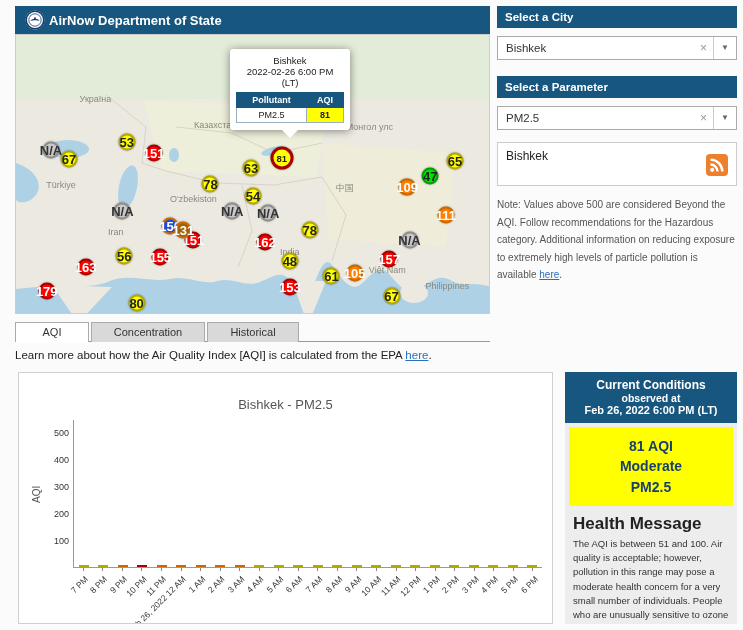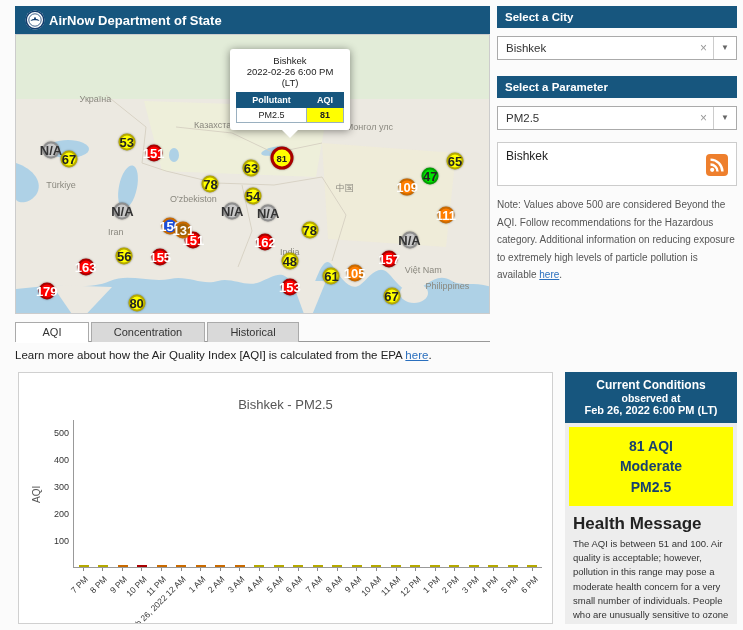--- a/index.html
+++ b/index.html
@@ -116,21 +116,21 @@
 
     <div>
         <span class="map-label" style="left: 16.8%; top: 22.9%;">Україна</span>
         <span class="map-label" style="left: 42.1%; top: 32.5%;">Казахстан</span>
         <span class="map-label" style="left: 74.7%; top: 33.2%;">Монгол улс</span>
         <span class="map-label" style="left: 9.5%; top: 53.9%;">Türkiye</span>
         <span class="map-label" style="left: 37.5%; top: 59%;">O'zbekiston</span>
         <span class="map-label" style="left: 69.5%; top: 55%;">中国</span>
         <span class="map-label" style="left: 21.1%; top: 70.7%;">Iran</span>
         <span class="map-label" style="left: 57.9%; top: 77.9%;">India</span>
-        <span class="map-label" style="left: 78.5%; top: 84.6%; margin-left: 36px;">Việt Nam</span>
+        <span class="map-label" style="left: 78.5%; top: 84.6%;">Việt Nam</span>
         <span class="map-label" style="left: 91.2%; top: 90.4%;">Philippines</span>
       </div>
     <div>
         <div class="marker" style="left: 7.4%; top: 41.4%; background: rgb(200, 200, 200); border-color: rgb(143, 143, 143); color: rgb(51, 51, 51);">N/A</div>
         <div class="marker" style="left: 11.2%; top: 44.6%; background: rgb(255, 255, 0); border-color: rgb(181, 169, 0); color: rgb(34, 34, 34);">67</div>
         <div class="marker" style="left: 23.4%; top: 38.6%; background: rgb(255, 255, 0); border-color: rgb(181, 169, 0); color: rgb(34, 34, 34);">53</div>
         <div class="marker" style="left: 29.1%; top: 42.5%; background: rgb(255, 0, 0); border-color: rgb(168, 0, 0); color: rgb(255, 255, 255);">151</div>
         <div class="marker" style="left: 41.1%; top: 53.6%; background: rgb(255, 255, 0); border-color: rgb(181, 169, 0); color: rgb(34, 34, 34);">78</div>
         <div class="marker" style="left: 49.7%; top: 47.9%; background: rgb(255, 255, 0); border-color: rgb(181, 169, 0); color: rgb(34, 34, 34);">63</div>
         <div class="marker highlight" style="left: 56.2%; top: 44.3%; background: rgb(255, 255, 0); border-color: rgb(168, 0, 0); color: rgb(34, 34, 34);">81</div>

